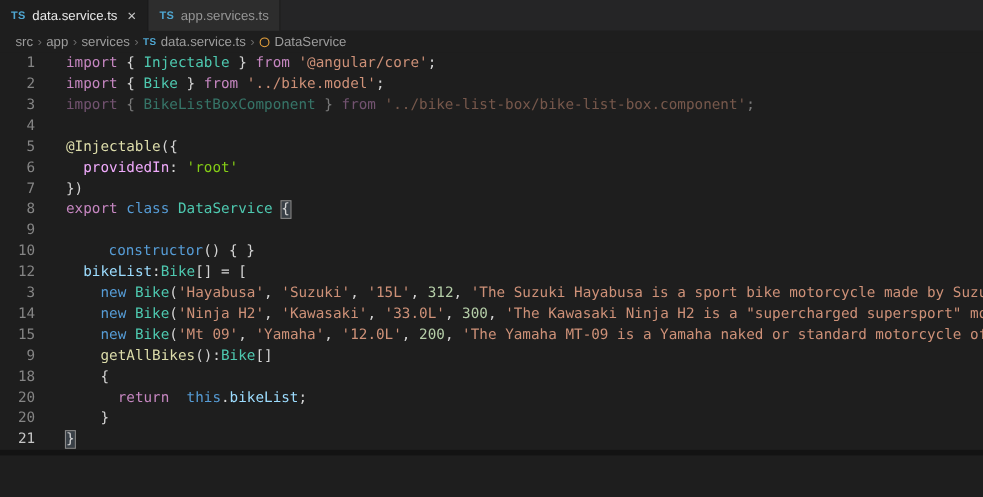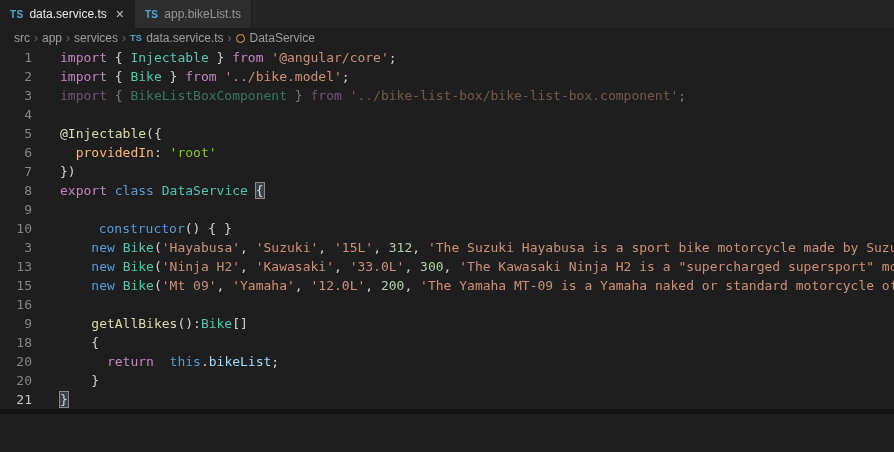--- a/index.html
+++ b/index.html
@@ -41,21 +41,21 @@
 <body>
 
 <div class="tab-bar">
   <div class="tab active">
     <span class="ts-icon">TS</span>
     <span class="tab-label">data.service.ts</span>
     <span class="tab-close">×</span>
   </div>
   <div class="tab">
     <span class="ts-icon">TS</span>
-    <span class="tab-label">app.bikeList.ts</span>
+    <span class="tab-label">app.services.ts</span>
   </div>
 </div>
 
 <div class="breadcrumbs">
   <span class="crumb">src</span>
   <span class="crumb-sep">›</span>
   <span class="crumb">app</span>
   <span class="crumb-sep">›</span>
   <span class="crumb">services</span>
   <span class="crumb-sep">›</span>
@@ -87,53 +87,53 @@
       <div class="code-line">
         <div class="line-number">4</div>
         <div class="line-content"></div>
       </div>
       <div class="code-line">
         <div class="line-number">5</div>
         <div class="line-content"><span style="color: rgb(220, 220, 170);">@Injectable</span><span style="color: rgb(212, 212, 212);">({</span></div>
       </div>
       <div class="code-line">
         <div class="line-number">6</div>
-        <div class="line-content"><span style="color: rgb(212, 212, 212);">  </span><span style="color: #fdba74;">providedIn</span><span style="color: rgb(212, 212, 212);">: </span><span style="color: #84cc16;">'root'</span></div>
+        <div class="line-content"><span style="color: rgb(212, 212, 212);">  </span><span style="color: #f0abfc;">providedIn</span><span style="color: rgb(212, 212, 212);">: </span><span style="color: #84cc16;">'root'</span></div>
       </div>
       <div class="code-line">
         <div class="line-number">7</div>
         <div class="line-content"><span style="color: rgb(212, 212, 212);">})</span></div>
       </div>
       <div class="code-line">
         <div class="line-number">8</div>
         <div class="line-content"><span style="color: rgb(197, 134, 192);">export</span><span style="color: rgb(212, 212, 212);"> </span><span style="color: rgb(86, 156, 214);">class</span><span style="color: rgb(212, 212, 212);"> </span><span style="color: rgb(78, 201, 176);">DataService</span><span style="color: rgb(212, 212, 212);"> </span><span class="bracket-match" style="color: rgb(212, 212, 212);">{</span></div>
       </div>
       <div class="code-line">
         <div class="line-number">9</div>
         <div class="line-content"></div>
       </div>
       <div class="code-line">
         <div class="line-number">10</div>
         <div class="line-content"><span style="color: rgb(212, 212, 212);">  </span><span style="color: rgb(86, 156, 214); margin-left: 23px;">constructor</span><span style="color: rgb(212, 212, 212);">() { }</span></div>
       </div>
       <div class="code-line">
+        <div class="line-number">12</div>
+        <div class="line-content"><span style="color: rgb(212, 212, 212);">  </span><span style="color: rgb(156, 220, 254);">bikeList</span><span style="color: rgb(212, 212, 212);">:</span><span style="color: rgb(78, 201, 176);">Bike</span><span style="color: rgb(212, 212, 212);">[] = [</span></div>
+      </div>
+      <div class="code-line">
         <div class="line-number">3</div>
         <div class="line-content"><span style="color: rgb(212, 212, 212);">    </span><span style="color: rgb(86, 156, 214);">new</span><span style="color: rgb(212, 212, 212);"> </span><span style="color: rgb(78, 201, 176);">Bike</span><span style="color: rgb(212, 212, 212);">(</span><span style="color: rgb(206, 145, 120);">'Hayabusa'</span><span style="color: rgb(212, 212, 212);">, </span><span style="color: rgb(206, 145, 120);">'Suzuki'</span><span style="color: rgb(212, 212, 212);">, </span><span style="color: rgb(206, 145, 120);">'15L'</span><span style="color: rgb(212, 212, 212);">, </span><span style="color: rgb(181, 206, 168);">312</span><span style="color: rgb(212, 212, 212);">, </span><span style="color: rgb(206, 145, 120);">'The Suzuki Hayabusa is a sport bike motorcycle made by Suzuki</span></div>
       </div>
       <div class="code-line">
-        <div class="line-number">13</div>
+        <div class="line-number">14</div>
         <div class="line-content"><span style="color: rgb(212, 212, 212);">    </span><span style="color: rgb(86, 156, 214);">new</span><span style="color: rgb(212, 212, 212);"> </span><span style="color: rgb(78, 201, 176);">Bike</span><span style="color: rgb(212, 212, 212);">(</span><span style="color: rgb(206, 145, 120);">'Ninja H2'</span><span style="color: rgb(212, 212, 212);">, </span><span style="color: rgb(206, 145, 120);">'Kawasaki'</span><span style="color: rgb(212, 212, 212);">, </span><span style="color: rgb(206, 145, 120);">'33.0L'</span><span style="color: rgb(212, 212, 212);">, </span><span style="color: rgb(181, 206, 168);">300</span><span style="color: rgb(212, 212, 212);">, </span><span style="color: rgb(206, 145, 120);">'The Kawasaki Ninja H2 is a "supercharged supersport" moto</span></div>
       </div>
       <div class="code-line">
         <div class="line-number">15</div>
         <div class="line-content"><span style="color: rgb(212, 212, 212);">    </span><span style="color: rgb(86, 156, 214);">new</span><span style="color: rgb(212, 212, 212);"> </span><span style="color: rgb(78, 201, 176);">Bike</span><span style="color: rgb(212, 212, 212);">(</span><span style="color: rgb(206, 145, 120);">'Mt 09'</span><span style="color: rgb(212, 212, 212);">, </span><span style="color: rgb(206, 145, 120);">'Yamaha'</span><span style="color: rgb(212, 212, 212);">, </span><span style="color: rgb(206, 145, 120);">'12.0L'</span><span style="color: rgb(212, 212, 212);">, </span><span style="color: rgb(181, 206, 168);">200</span><span style="color: rgb(212, 212, 212);">, </span><span style="color: rgb(206, 145, 120);">'The Yamaha MT-09 is a Yamaha naked or standard motorcycle of t</span></div>
-      </div>
-      <div class="code-line">
-        <div class="line-number">16</div>
-        <div class="line-content"></div>
       </div>
       <div class="code-line">
         <div class="line-number">9</div>
         <div class="line-content"><span style="color: rgb(212, 212, 212);">    </span><span style="color: rgb(220, 220, 170);">getAllBikes</span><span style="color: rgb(212, 212, 212);">():</span><span style="color: rgb(78, 201, 176);">Bike</span><span style="color: rgb(212, 212, 212);">[]</span></div>
       </div>
       <div class="code-line">
         <div class="line-number">18</div>
         <div class="line-content"><span style="color: rgb(212, 212, 212);">    {</span></div>
       </div>
       <div class="code-line">

